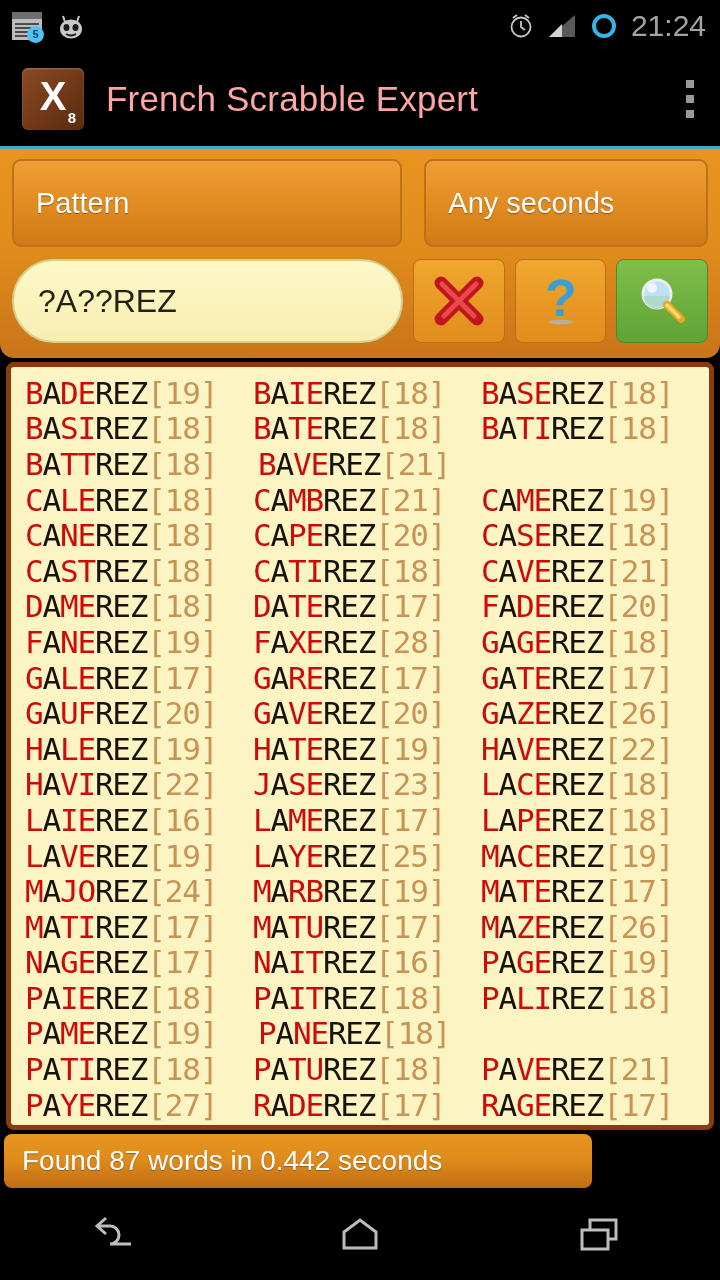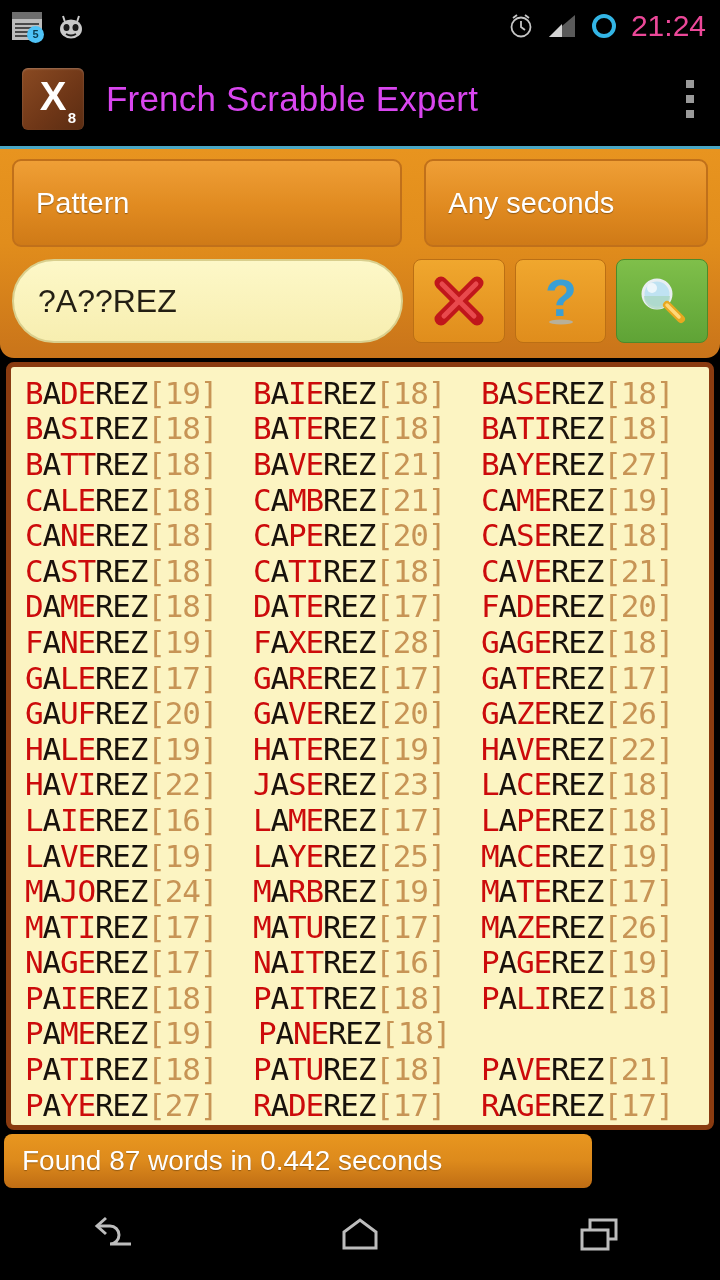--- a/index.html
+++ b/index.html
@@ -11,21 +11,21 @@
   }
   #screen { position: relative; width: 720px; height: 1280px; background: #000; }
 
   
   .statusbar {
     position: absolute; top: 0; left: 0; width: 720px; height: 52px;
     background: #000; display: flex; align-items: center;
   }
   .sb-left { display: flex; align-items: center; gap: 12px; padding-left: 12px; }
   .sb-right { margin-left: auto; display: flex; align-items: center; gap: 12px; padding-right: 14px; }
-  .sb-clock { color: #ec4899; font-size: 30px; letter-spacing: 0px; }
+  .sb-clock { color: #a3a3a3; font-size: 30px; letter-spacing: 0px; }
 
   .icon-news { position: relative; width: 30px; height: 28px; }
   .icon-news .sheet { position:absolute; inset:0; background:#bdbdbd; }
   .icon-news .bar { position:absolute; left:3px; height:2px; background:#4a4a4a; }
   .icon-news .hdr { position:absolute; left:0; top:0; width:30px; height:7px; background:#6e6e6e; }
   .icon-news .badge {
     position:absolute; right:-2px; bottom:-3px; width:17px; height:17px; border-radius:50%;
     background:#4fc3f7; color:#0a3d52; font-size:11px; line-height:17px; text-align:center; font-weight:bold;
   }
   .icon-cm { width: 34px; height: 28px; }
@@ -43,21 +43,21 @@
     background: linear-gradient(135deg,#8a4a22 0%, #6e3617 60%, #5a2c12 100%);
     position: relative; box-shadow: inset 0 1px 2px rgba(255,255,255,.25);
   }
   .app-icon .x {
     position:absolute; left:0; right:0; top:6px; text-align:center;
     color:#fff; font-size:40px; font-weight:bold; line-height:44px;
   }
   .app-icon .sub {
     position:absolute; right:8px; bottom:4px; color:#fff; font-size:15px; font-weight:bold;
   }
-  .app-title { color:#d946ef; font-size:35px; margin-left: 22px; letter-spacing:.2px; }
+  .app-title { color:#fca5a5; font-size:35px; margin-left: 22px; letter-spacing:.2px; }
   .overflow { margin-left:auto; margin-right: 26px; display:flex; flex-direction:column; gap:7px; }
   .overflow i { display:block; width:8px; height:8px; background:#9a9a9a; }
 
   
   .panel {
     position: absolute; top: 146px; left: 0; width: 720px; height: 212px;
     background: linear-gradient(180deg,#e8941f 0%, #e18d1c 45%, #c9741a 100%);
     border-top: 3px solid #4aa7c4;
     box-sizing: border-box;
     border-radius: 0 0 14px 14px;
@@ -230,21 +230,20 @@
         <div class="wcell"><span class="wild">B</span><span class="fixed">A</span><span class="wild">S</span><span class="wild">E</span><span class="fixed">R</span><span class="fixed">E</span><span class="fixed">Z</span><span class="score">[18]</span></div>
       </div>
       <div class="wrow">
         <div class="wcell"><span class="wild">B</span><span class="fixed">A</span><span class="wild">S</span><span class="wild">I</span><span class="fixed">R</span><span class="fixed">E</span><span class="fixed">Z</span><span class="score">[18]</span></div>
         <div class="wcell"><span class="wild">B</span><span class="fixed">A</span><span class="wild">T</span><span class="wild">E</span><span class="fixed">R</span><span class="fixed">E</span><span class="fixed">Z</span><span class="score">[18]</span></div>
         <div class="wcell"><span class="wild">B</span><span class="fixed">A</span><span class="wild">T</span><span class="wild">I</span><span class="fixed">R</span><span class="fixed">E</span><span class="fixed">Z</span><span class="score">[18]</span></div>
       </div>
       <div class="wrow">
         <div class="wcell"><span class="wild">B</span><span class="fixed">A</span><span class="wild">T</span><span class="wild">T</span><span class="fixed">R</span><span class="fixed">E</span><span class="fixed">Z</span><span class="score">[18]</span></div>
         <div class="wcell"><span class="wild">B</span><span class="fixed">A</span><span class="wild">V</span><span class="wild">E</span><span class="fixed">R</span><span class="fixed">E</span><span class="fixed">Z</span><span class="score">[21]</span></div>
-        <div class="wcell"><span class="wild">B</span><span class="fixed">A</span><span class="wild">Y</span><span class="wild">E</span><span class="fixed">R</span><span class="fixed">E</span><span class="fixed">Z</span><span class="score">[27]</span></div>
       </div>
       <div class="wrow">
         <div class="wcell"><span class="wild">C</span><span class="fixed">A</span><span class="wild">L</span><span class="wild">E</span><span class="fixed">R</span><span class="fixed">E</span><span class="fixed">Z</span><span class="score">[18]</span></div>
         <div class="wcell"><span class="wild">C</span><span class="fixed">A</span><span class="wild">M</span><span class="wild">B</span><span class="fixed">R</span><span class="fixed">E</span><span class="fixed">Z</span><span class="score">[21]</span></div>
         <div class="wcell"><span class="wild">C</span><span class="fixed">A</span><span class="wild">M</span><span class="wild">E</span><span class="fixed">R</span><span class="fixed">E</span><span class="fixed">Z</span><span class="score">[19]</span></div>
       </div>
       <div class="wrow">
         <div class="wcell"><span class="wild">C</span><span class="fixed">A</span><span class="wild">N</span><span class="wild">E</span><span class="fixed">R</span><span class="fixed">E</span><span class="fixed">Z</span><span class="score">[18]</span></div>
         <div class="wcell"><span class="wild">C</span><span class="fixed">A</span><span class="wild">P</span><span class="wild">E</span><span class="fixed">R</span><span class="fixed">E</span><span class="fixed">Z</span><span class="score">[20]</span></div>
         <div class="wcell"><span class="wild">C</span><span class="fixed">A</span><span class="wild">S</span><span class="wild">E</span><span class="fixed">R</span><span class="fixed">E</span><span class="fixed">Z</span><span class="score">[18]</span></div>

